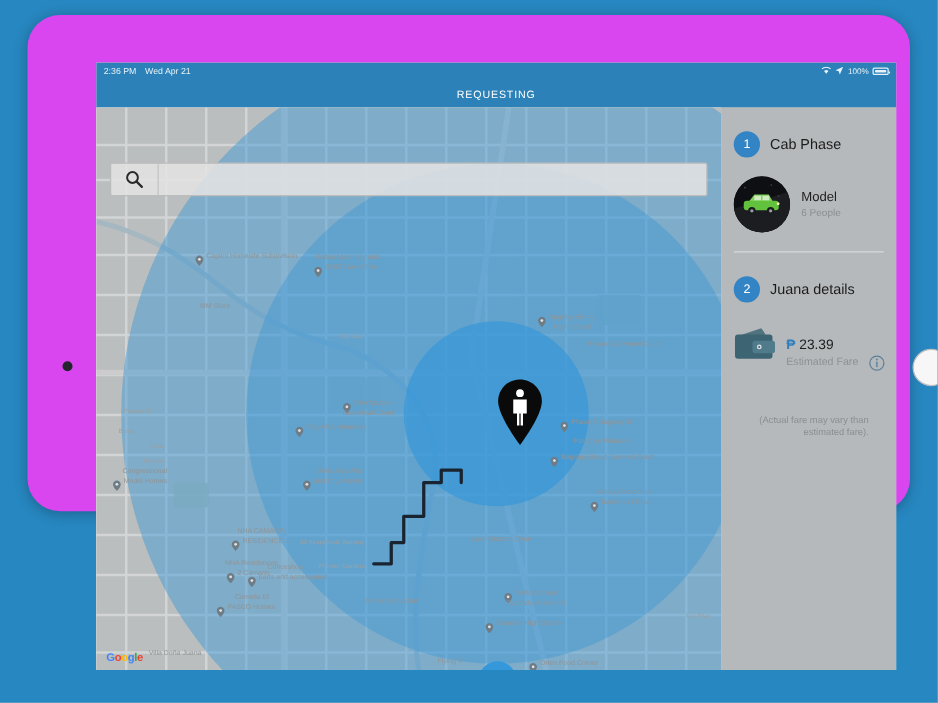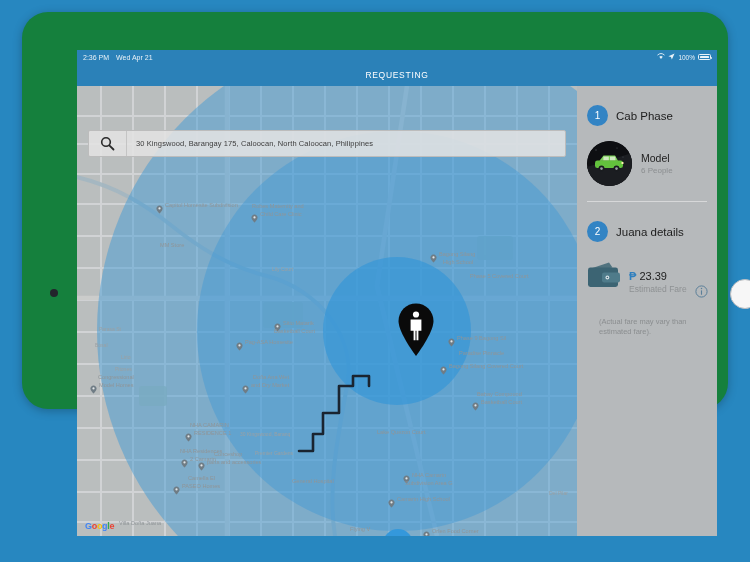--- a/index.html
+++ b/index.html
@@ -8,21 +8,21 @@
     overflow: hidden;
     font-family: "Liberation Sans", sans-serif;
   }
   body { background: #2787c0; position: relative; }
 
   
   #ipad-frame {
     position: absolute;
     left: 22px; top: 12px;
     width: 706px; height: 397px;
-    background: #15803d;
+    background: #d946ef;
     border-radius: 26px;
     box-shadow: 0 2px 10px rgba(0,0,0,0.25);
   }
   #camera-dot {
     position: absolute; left: 28px; top: 277px;
     width: 8px; height: 8px; border-radius: 50%;
     background: #23252c;
   }
   #home-button {
     position: absolute; left: 708px; top: 267px;
@@ -186,21 +186,21 @@
     width: 13px; height: 13px;
   }
 
   #fare-row { display: flex; align-items: center; gap: 8px; margin-top: 16px; }
   #fare-texts { padding-bottom: 1px; }
   #fare-amount { font-size: 11px; color: #1d1d1d; margin-top: 12px; }
   #fare-amount .peso { color: #2f7fbe; font-weight: bold; }
   #fare-label { font-size: 8.5px; color: #8e9193; margin-top: 2px; }
 
   #fare-disclaimer {
-    margin-top: 22px; text-align: left;
+    margin-top: 36px; text-align: right;
     font-size: 7.5px; color: #8b8e90; line-height: 1.35;
     padding: 0 12px;
   }
 
   #book-now-button {
     display: block;
     margin: 12px auto 0 auto;
     width: 95px; height: 26px;
     background: #0d1620; color: #e3e4e5;
     border: none; border-radius: 1px;
@@ -444,21 +444,20 @@
       </svg>
 
       <div id="search-bar">
         <div id="search-icon-wrap">
           <svg width="15" height="15" viewBox="0 0 16 16">
             <circle cx="6.4" cy="6.4" r="4.6" stroke="#2a2a2a" stroke-width="1.7" fill="none"></circle>
             <line x1="9.9" y1="9.9" x2="14.4" y2="14.4" stroke="#2a2a2a" stroke-width="1.9" stroke-linecap="round"></line>
           </svg>
         </div>
         <div id="search-divider"></div>
-        <div id="search-value" placeholder="Enter pickup location">30 Kingswood, Barangay 175, Caloocan, North Caloocan, Philippines</div>
       </div>
 
       <div id="center-pin">
         <svg width="40" height="56" viewBox="0 0 40 56">
           <path d="M20 1.5 C10.3 1.5 2.5 9.3 2.5 19 C2.5 31 20 54 20 54 C20 54 37.5 31 37.5 19 C37.5 9.3 29.7 1.5 20 1.5 Z" fill="#0a0a0a"></path>
           <circle cx="20" cy="12.5" r="3.1" fill="#ffffff"></circle>
           <path d="M14.6 17.5 h10.8 v11.2 h-3.0 v9.6 h-1.9 v-9.6 h-1.0 v9.6 h-1.9 v-9.6 h-3.0 Z" fill="#ffffff"></path>
         </svg>
       </div>
 

